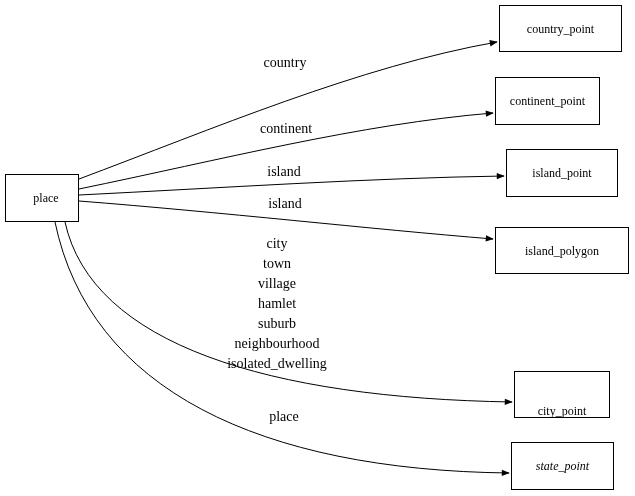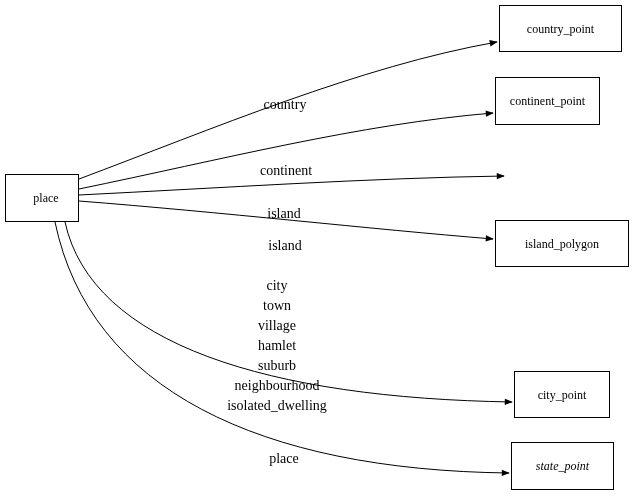--- a/index.html
+++ b/index.html
@@ -36,21 +36,20 @@
     font-size: 12px;
     line-height: 1;
   }
   .edge-label {
     position: absolute;
     transform: translate(-50%, -50%);
     font-size: 14px;
     line-height: 20px;
     text-align: center;
     white-space: pre-line;
-    margin-top: 42px;
   }
 </style>
 </head>
 <body>
 
 <div class="canvas">
 
   <svg class="edges" viewBox="0 0 635 496" xmlns="http://www.w3.org/2000/svg">
     <defs>
       <marker id="arrow" viewBox="0 0 10 10" refX="9" refY="5" markerWidth="11" markerHeight="8" orient="auto" markerUnits="userSpaceOnUse">
@@ -70,26 +69,29 @@
   </div>
 
   <div class="node" style="left:499px; top:5px; width:123px; height:47px;">
     <span>country_point</span>
   </div>
 
   <div class="node" style="left:495px; top:77px; width:105px; height:48px;">
     <span>continent_point</span>
   </div>
 
+  <div class="node" style="left:506px; top:149px; width:112px; height:48px;">
+    <span>island_point</span>
+  </div>
 
-  <div class="node" style="left:495px; top:220px; width:134px; height:47px;">
+  <div class="node" style="left:495px; top:227px; width:134px; height:47px;">
     <span>island_polygon</span>
   </div>
 
-  <div class="node" style="left:514px; top:371px; width:96px; height:47px;">
+  <div class="node" style="left:514px; top:371px; width:96px; height:47px;align-items:flex-end;">
     <span>city_point</span>
   </div>
 
   <div class="node" style="left:511px; top:442px; width:103px; height:48px;font-style:italic;">
     <span>state_point</span>
   </div>
 
   <div class="edge-label" style="left:285px; top:63px;">country</div>
 
   <div class="edge-label" style="left:286px; top:129px;">continent</div>

